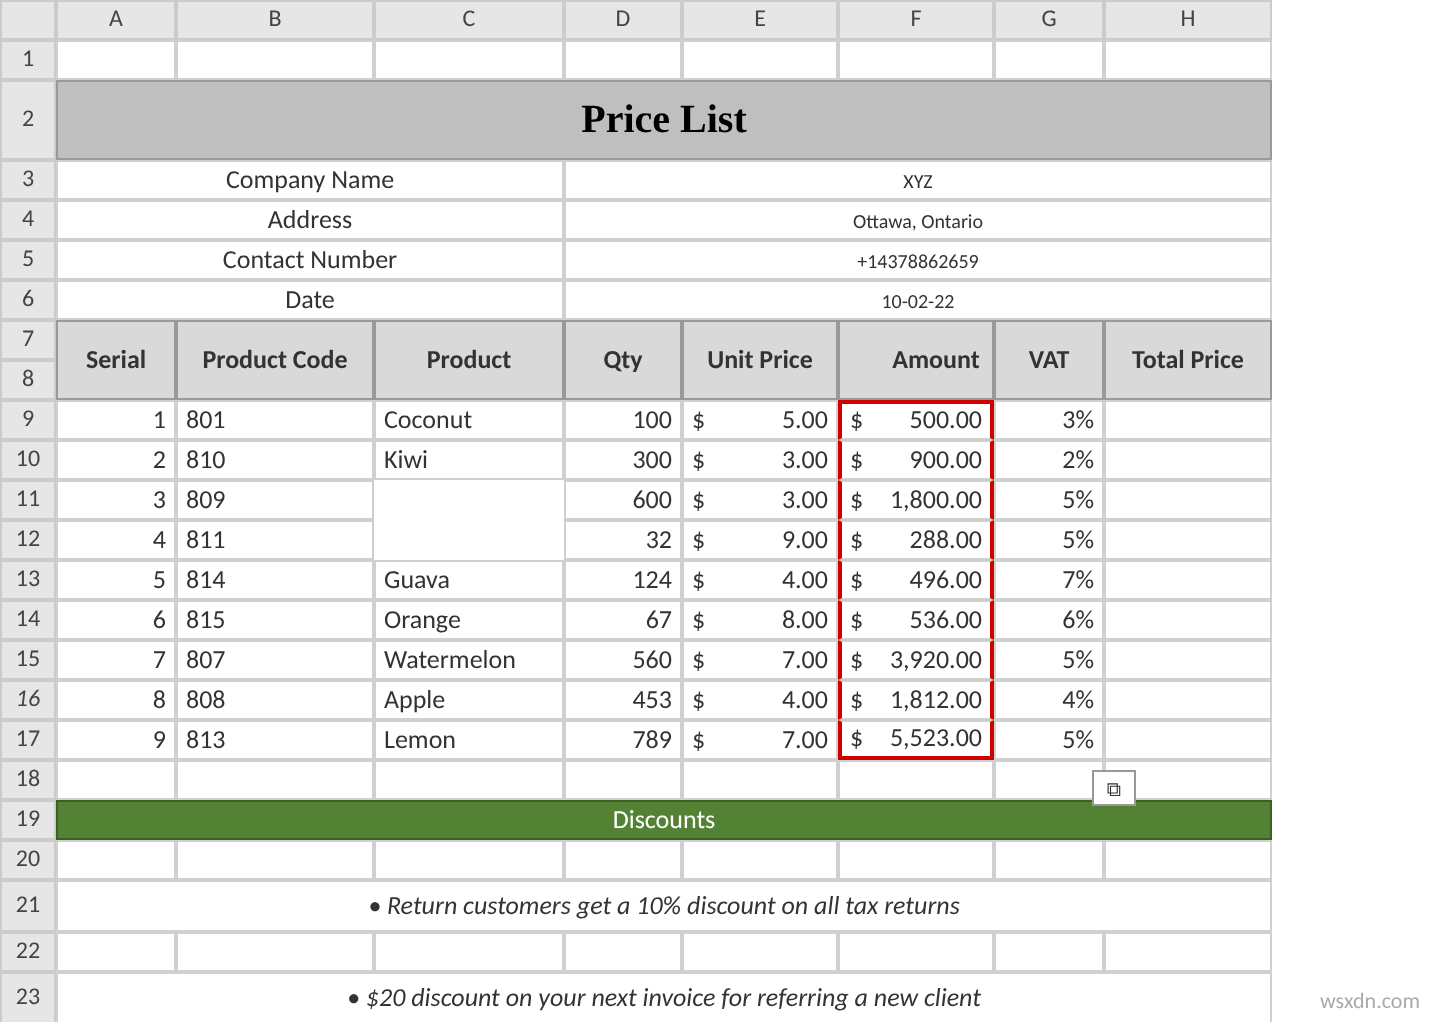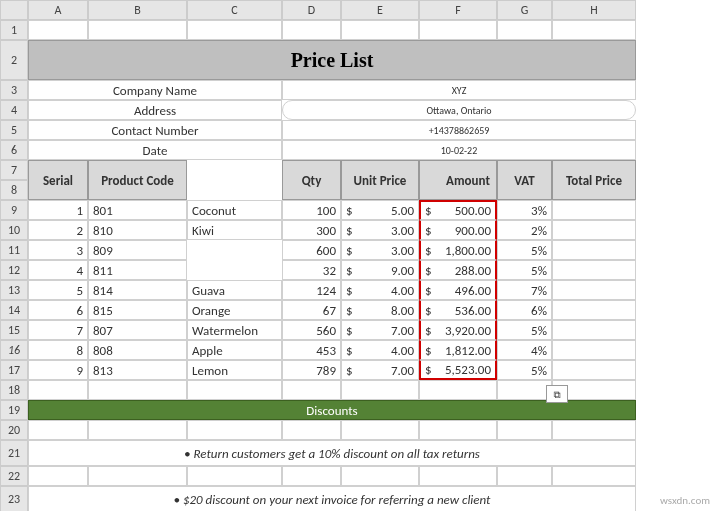--- a/index.html
+++ b/index.html
@@ -161,27 +161,28 @@
     <div class="cell" style="grid-area: 2 / 4;"></div>
     <div class="cell" style="grid-area: 2 / 5;"></div>
     <div class="cell" style="grid-area: 2 / 6;"></div>
     <div class="cell" style="grid-area: 2 / 7;"></div>
     <div class="cell" style="grid-area: 2 / 8;"></div>
     <div class="cell" style="grid-area: 2 / 9;"></div>
     <div class="title-row" style="grid-row: 3;">Price List</div>
     <div class="info-label" style="grid-row: 4;">Company Name</div>
     <div class="info-value" style="grid-row: 4;">XYZ</div>
     <div class="info-label" style="grid-row: 5;">Address</div>
-    <div class="info-value" style="grid-row: 5; border-radius: 10px;">Ottawa, Ontario</div>
+    <div class="info-value" style="grid-row: 5;">Ottawa, Ontario</div>
     <div class="info-label" style="grid-row: 6;">Contact Number</div>
     <div class="info-value" style="grid-row: 6;">+14378862659</div>
     <div class="info-label" style="grid-row: 7;">Date</div>
     <div class="info-value" style="grid-row: 7;">10-02-22</div>
     <div class="hdr" style="grid-area: 8 / 2 / 10;">Serial</div>
     <div class="hdr" style="grid-area: 8 / 3 / 10;">Product Code</div>
+    <div class="hdr" style="grid-area: 8 / 4 / 10;">Product</div>
     <div class="hdr" style="grid-area: 8 / 5 / 10;">Qty</div>
     <div class="hdr" style="grid-area: 8 / 6 / 10;">Unit Price</div>
     <div class="hdr" style="grid-area: 8 / 7 / 10; padding-left: 20px;">Amount</div>
     <div class="hdr" style="grid-area: 8 / 9 / 10;">Total Price</div>
     <div class="hdr" style="grid-area: 8 / 8 / 10;">VAT</div>
     <div class="cell data" style="grid-area: 10 / 2;">1</div>
     <div class="cell data-left" style="grid-area: 10 / 3;">801</div>
     <div class="cell data-left" style="grid-area: 10 / 4;">Coconut</div>
     <div class="cell data" style="grid-area: 10 / 5;">100</div>
     <div class="cell" style="grid-area: 10 / 6;">

